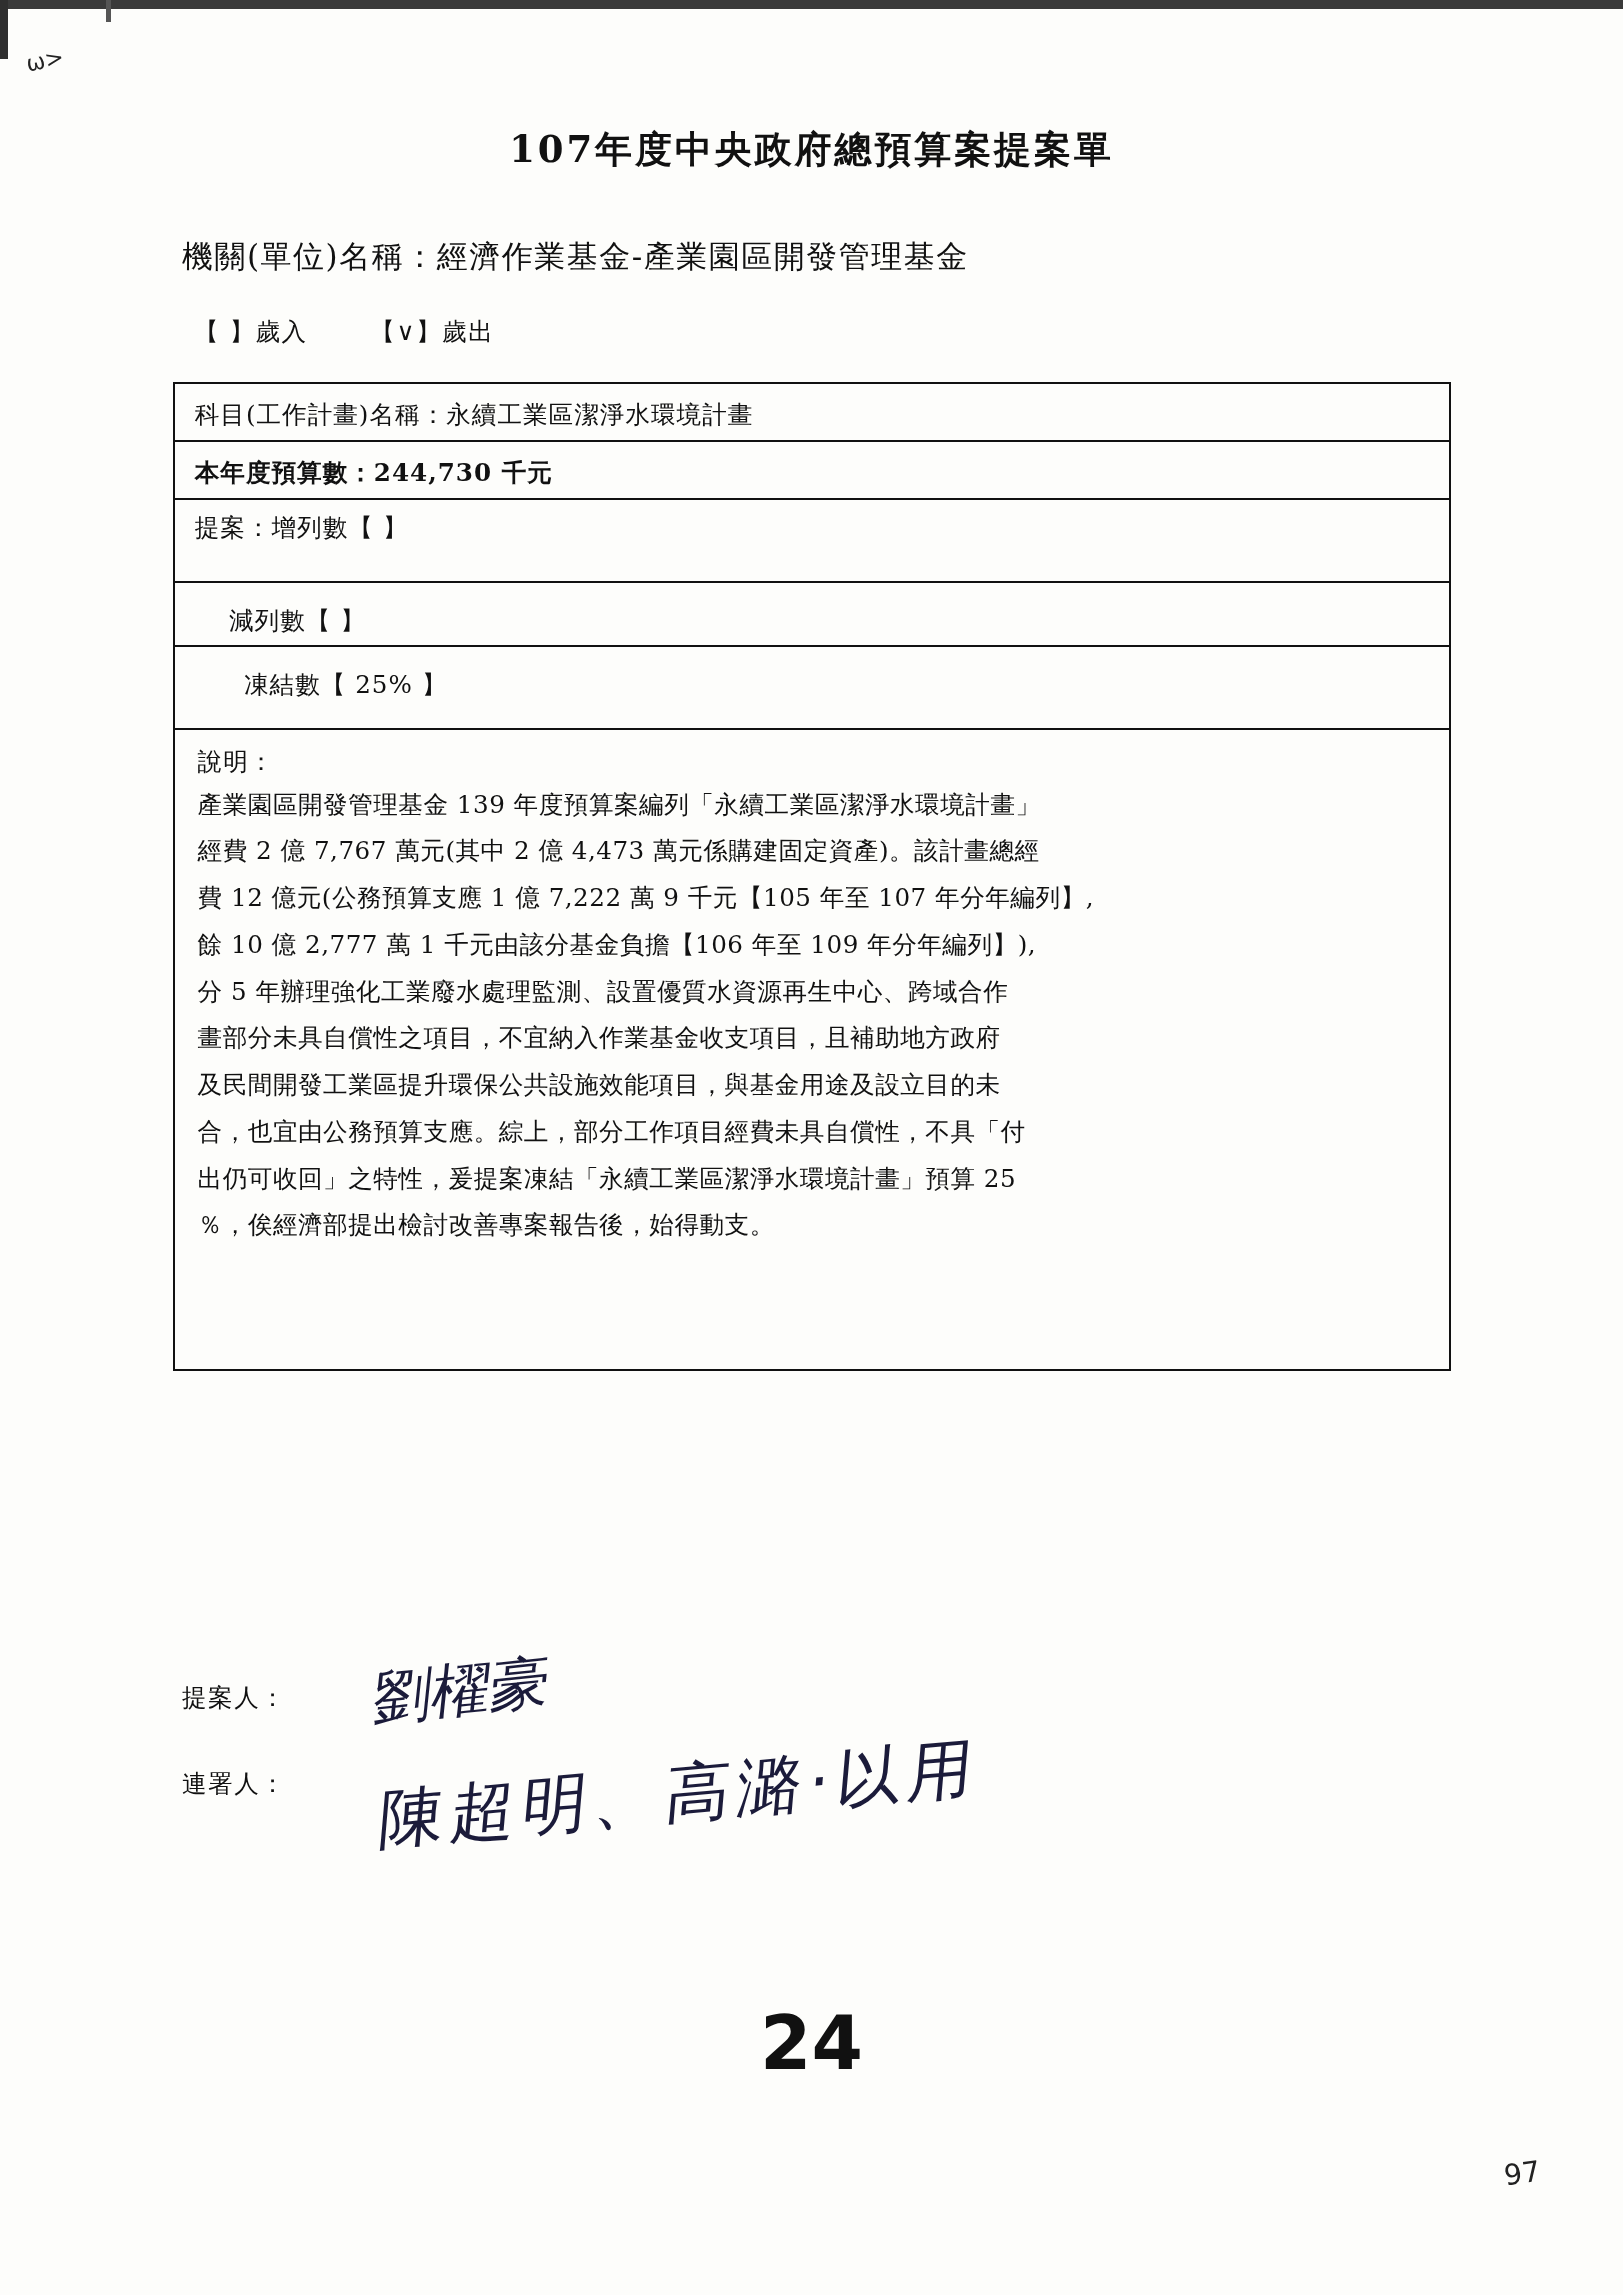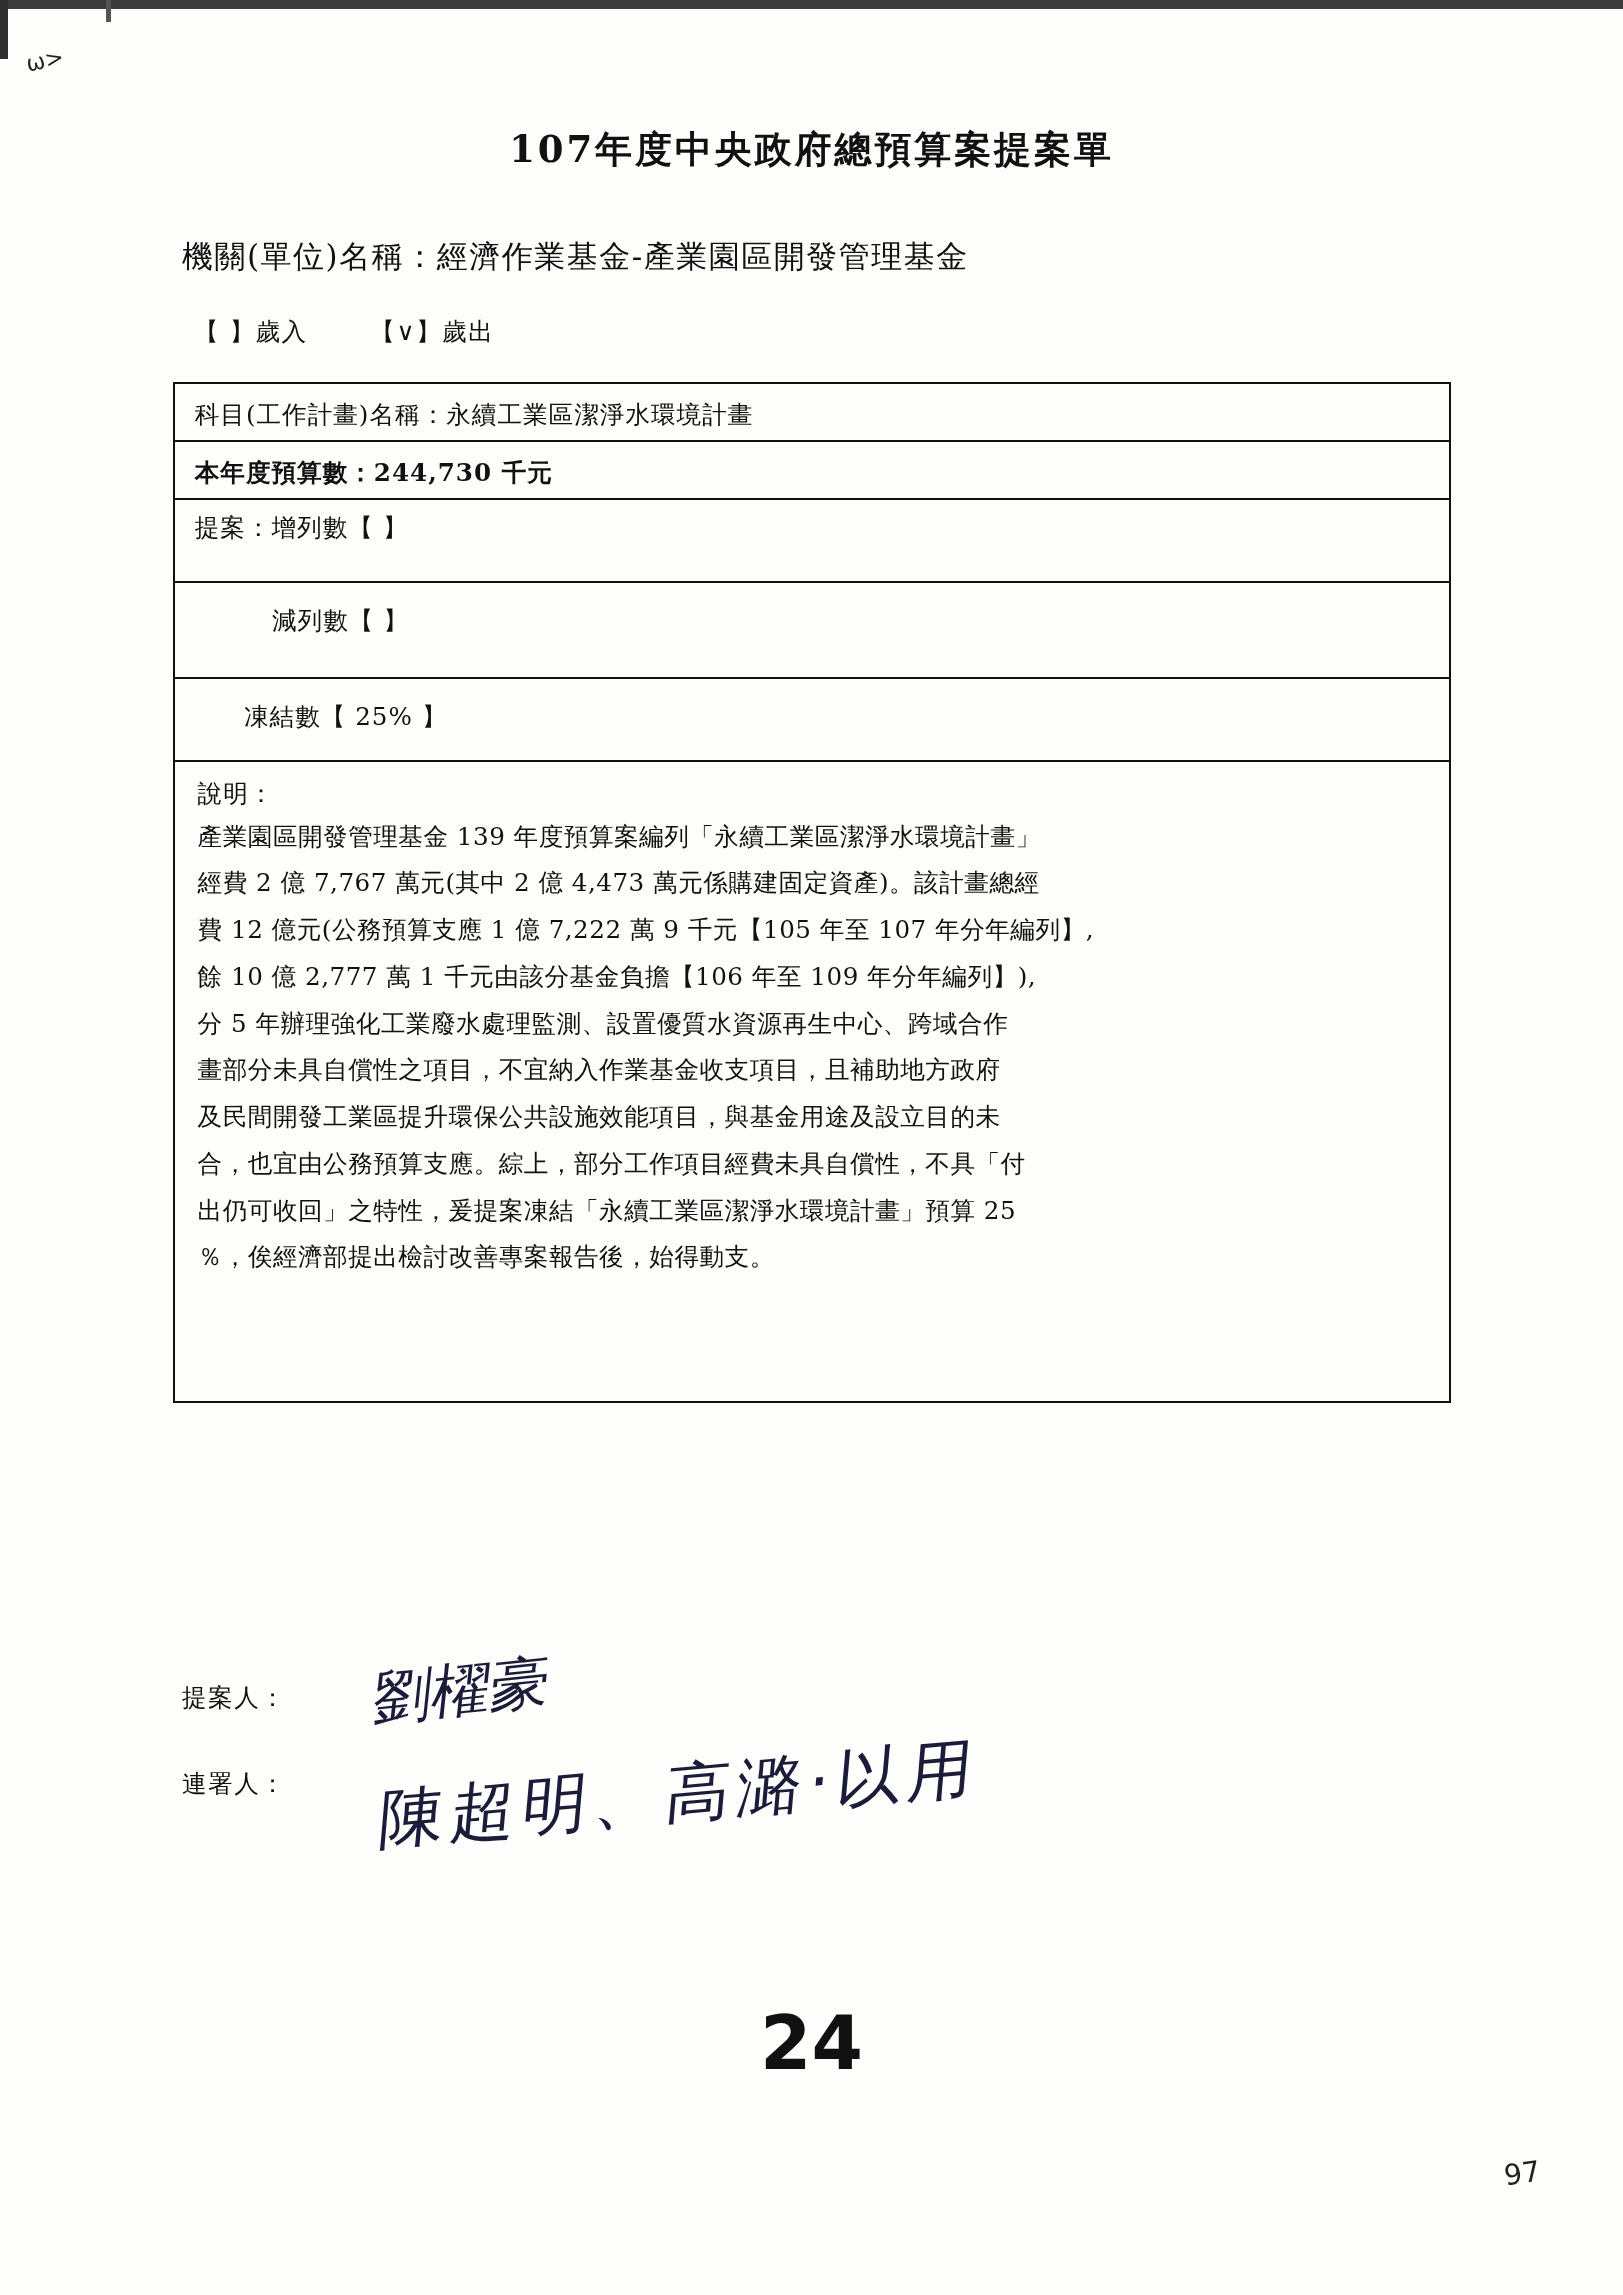--- a/index.html
+++ b/index.html
@@ -107,21 +107,21 @@
     padding: 11.8px 19.7px 12.8px 19.7px;
     font-size: 24.6px;
     letter-spacing: 1px;
     line-height: 1.35;
   }
   .row:last-child { border-bottom: none; }
 
   .row.subject { height: 58px; padding-top: 13.8px; }
   .row.budget  { height: 58px; padding-top: 13.8px; font-weight: bold; }
   .row.prop    { height: 83px; padding-top: 11px; }
-  .row.dec     { height: 96px; padding-top: 20.6px; padding-left: 97px; }
+  .row.dec     { height: 64px; padding-top: 20.6px; padding-left: 54px; }
   .row.frz     { height: 83px; padding-top: 20.6px; padding-left: 69px; }
 
   .row.note {
     padding: 14.7px 25.6px 44px 22.6px;
     min-height: 639px;
   }
   .note-head { font-size: 24.6px; margin-bottom: 6.9px; }
   .note-body p {
     margin: 0 0 6.9px 0;
     font-size: 24.6px;

